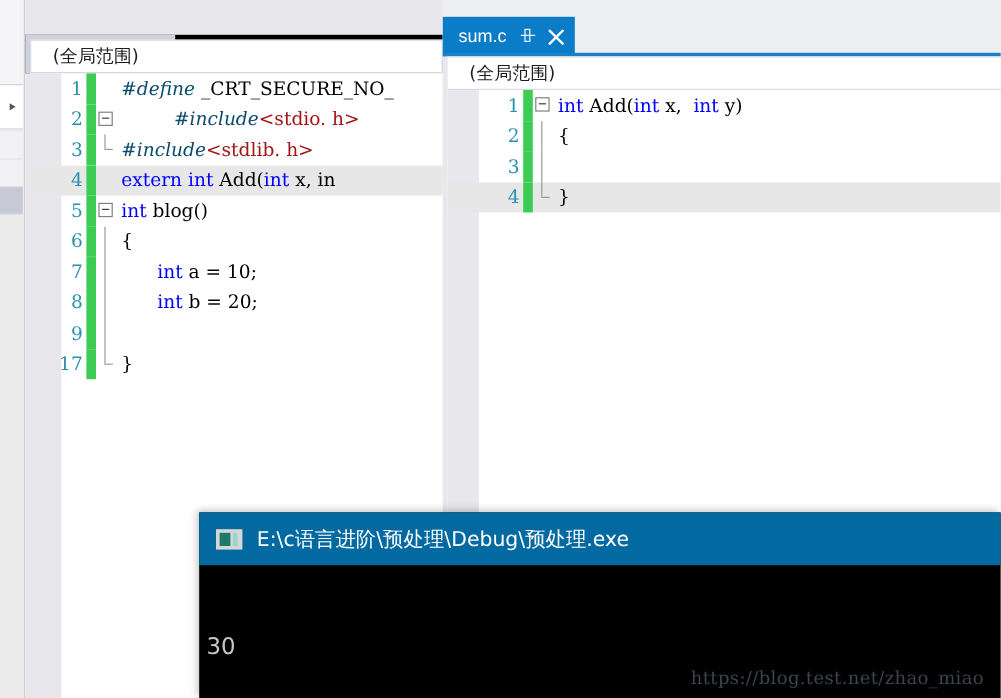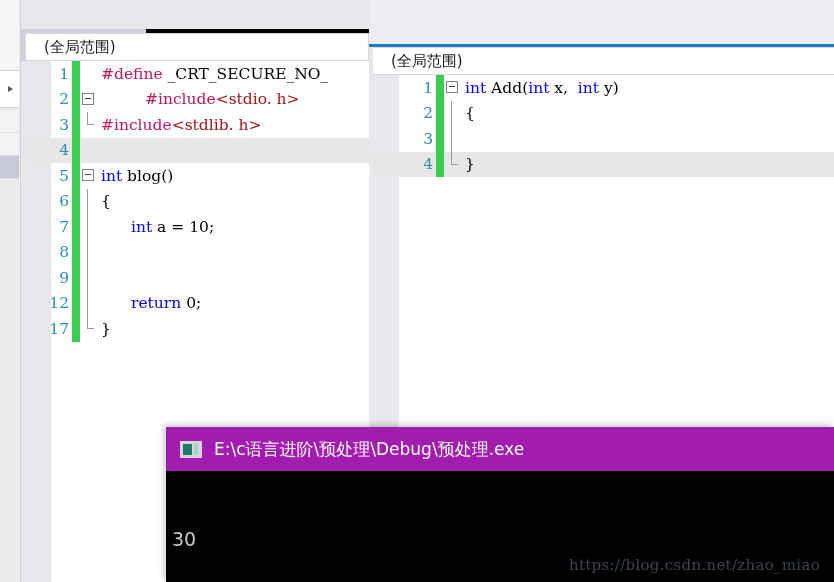--- a/index.html
+++ b/index.html
@@ -243,37 +243,37 @@
     content: "";
     position: absolute;
     left: 0; top: 12px;
     width: 6px; height: 0;
     border-top: 1px solid #9a9a9a;
   }
   .codetext { flex: 1 1 auto; padding-left: 2px; }
 
   
   .kw   { color: #0000ff; }
-  .pp   { color: #be185d; }
+  .pp   { color: #0c4a6e; font-style: italic; }
   .str  { color: #a31515; }
   .plain{ color: #000000; }
   .hdr  { color: #a31515; }
 
   .hl-line { background: #e7e7e7; }
 
   
   .console {
     position: absolute; left: 166px; top: 427px;
     width: 668px; height: 155px;
     background: #000000;
     box-shadow: -2px -2px 6px rgba(0,0,0,0.22);
   }
   .console-title {
     height: 44px;
-    background: #a21caf;
+    background: #0369a1;
     display: flex; align-items: center;
     padding-left: 14px;
   }
   .console-icon {
     width: 22px; height: 17px;
     background: #d6d6d6;
     position: relative;
     flex: 0 0 auto;
     display: flex;
   }
@@ -332,35 +332,39 @@
     <div class="navbar-left">
       <span class="navbar-text">(全局范围)</span>
     </div>
 
     <div class="editor-left">
       <div class="ed-margin"></div>
       <div class="code" id="code-left">
           <div class="line"><span class="ln" style="width: 44px;">1</span><span class="chg"></span><span class="fold"></span><span class="codetext" style="padding-left: 2px;"><span class="pp">#define </span><span class="plain">_CRT_SECURE_NO_</span></span></div>
           <div class="line"><span class="ln" style="width: 44px;">2</span><span class="chg"></span><span class="fold"><span class="fold-box"></span></span><span class="codetext" style="padding-left: 2px; margin-left: 44px;"><span class="pp">#include</span><span class="hdr">&lt;stdio. h&gt;</span></span></div>
           <div class="line"><span class="ln" style="width: 44px;">3</span><span class="chg"></span><span class="fold"><span class="fold-line half-top elbow"></span></span><span class="codetext" style="padding-left: 2px;"><span class="pp">#include</span><span class="hdr">&lt;stdlib. h&gt;</span></span></div>
-          <div class="line hl-line"><span class="ln" style="width: 44px;">4</span><span class="chg"></span><span class="fold"></span></div>
+          <div class="line hl-line"><span class="ln" style="width: 44px;">4</span><span class="chg"></span><span class="fold"></span><span class="codetext" style="padding-left: 2px;"><span class="kw">extern </span><span class="kw">int </span><span class="plain">Add(</span><span class="kw">int </span><span class="plain">x, in</span></span></div>
           <div class="line"><span class="ln" style="width: 44px;">5</span><span class="chg"></span><span class="fold"><span class="fold-box"></span></span><span class="codetext" style="padding-left: 2px;"><span class="kw">int </span><span class="plain">blog()</span></span></div>
           <div class="line"><span class="ln" style="width: 44px;">6</span><span class="chg"></span><span class="fold"><span class="fold-line"></span></span><span class="codetext" style="padding-left: 2px;"><span class="plain">{</span></span></div>
           <div class="line"><span class="ln" style="width: 44px;">7</span><span class="chg"></span><span class="fold"><span class="fold-line"></span></span><span class="codetext" style="padding-left: 32px;"><span class="kw">int </span><span class="plain">a = 10;</span></span></div>
-          <div class="line"><span class="ln" style="width: 44px;">8</span><span class="chg"></span><span class="fold"><span class="fold-line"></span></span></div>
+          <div class="line"><span class="ln" style="width: 44px;">8</span><span class="chg"></span><span class="fold"><span class="fold-line"></span></span><span class="codetext" style="padding-left: 32px;"><span class="kw">int </span><span class="plain">b = 20;</span></span></div>
           <div class="line"><span class="ln" style="width: 44px;">9</span><span class="chg"></span><span class="fold"><span class="fold-line"></span></span></div>
-          <div class="line"><span class="ln" style="width: 44px;">12</span><span class="chg"></span><span class="fold"><span class="fold-line"></span></span><span class="codetext" style="padding-left: 32px;"><span class="kw">return </span><span class="plain">0;</span></span></div>
           <div class="line"><span class="ln" style="width: 44px;">17</span><span class="chg"></span><span class="fold"><span class="fold-line half-top elbow"></span></span><span class="codetext" style="padding-left: 2px;"><span class="plain">}</span></span></div>
         </div>
     </div>
   </div>
 
   <div class="pane-right">
 
     <div class="tabstrip-right">
+      <div class="tab tab-active">
+        <span class="tab-label">sum.c</span>
+        <span class="tab-pin"></span>
+        <span class="tab-close"></span>
+      </div>
       <div class="tab-underline"></div>
     </div>
 
     <div class="navbar-right">
       <span class="navbar-text">(全局范围)</span>
     </div>
 
     <div class="editor-right">
       <div class="ed-margin"></div>
       <div class="code" id="code-right">
@@ -377,16 +381,16 @@
       <span class="console-icon">
         <span class="console-icon-a"></span>
           <span class="console-icon-b"></span>
       </span>
       <span class="console-title-text">E:\c语言进阶\预处理\Debug\预处理.exe</span>
     </div>
     <div class="console-body">
       <span class="console-line">30</span>
       
     </div>
-    <div class="watermark">https://blog.csdn.net/zhao_miao</div>
+    <div class="watermark">https://blog.test.net/zhao_miao</div>
   </div>
 
 </div>
 
 </body></html>

